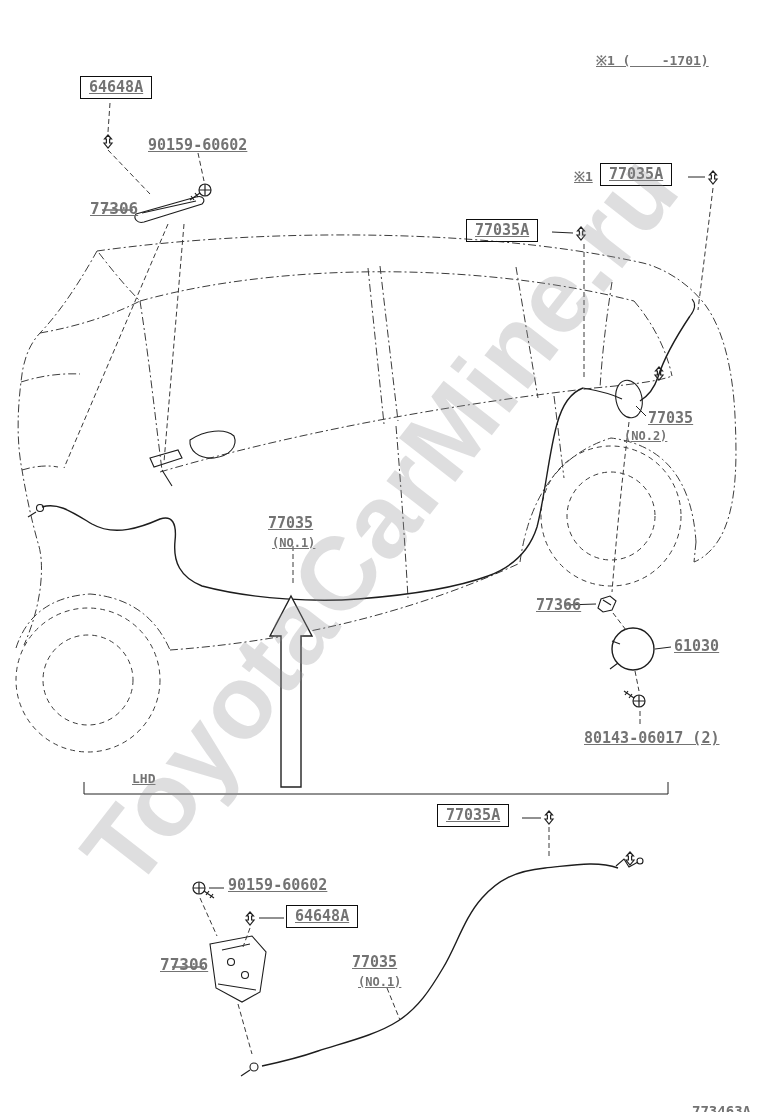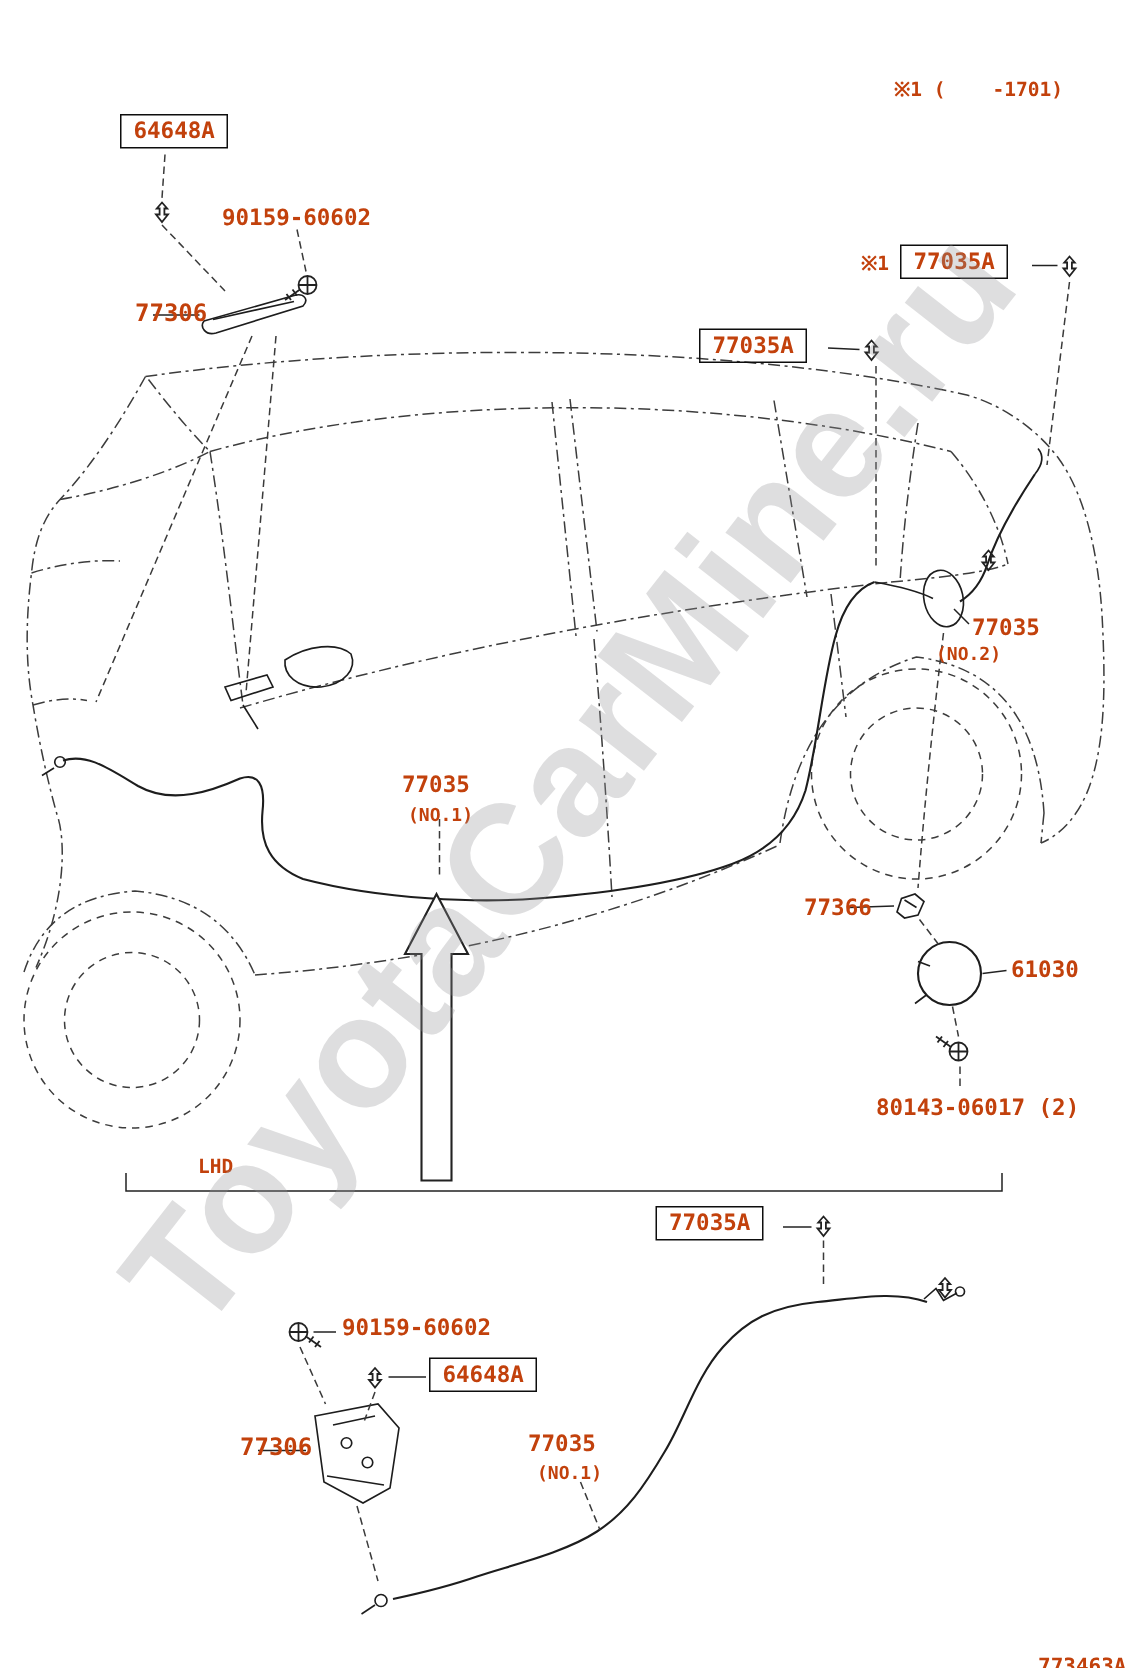--- a/index.html
+++ b/index.html
@@ -7,22 +7,22 @@
         font-family:"DejaVu Sans Mono",monospace;}
   svg{position:absolute;left:0;top:0;}
   
   .ph{fill:none;stroke:#3c3c3c;stroke-width:1;stroke-dasharray:8 3 2 3;}   
   .dw{fill:none;stroke:#3c3c3c;stroke-width:1;stroke-dasharray:5 4;}       
   .sl{fill:none;stroke:#1d1d1d;stroke-width:1.4;}                          
   .sl2{fill:none;stroke:#1d1d1d;stroke-width:1.1;}
   .ld{fill:none;stroke:#3a3a3a;stroke-width:1;stroke-dasharray:5 3;}       
   .ls{fill:none;stroke:#222;stroke-width:1;}                               
   
-  .lbl{position:absolute;font:bold 15px "DejaVu Sans Mono",monospace;color:#c2410c;
-       white-space:pre;line-height:1.1;}
+  .lbl{position:absolute;font:bold 15px "DejaVu Sans Mono",monospace;color:#737373;
+       white-space:pre;line-height:1.1;text-decoration:underline;}
   .big{font-size:16px;margin-left:40px;}
   .boxed{border:1.6px solid #0d0d0d;padding:2px 8px;background:rgba(255,255,255,.0);}
   .sub{font-size:12px;font-weight:bold;}
   .note{font-size:13px;font-weight:bold;}
   .code{font-size:14px;}
   .watermark{position:absolute;left:-130px;top:455px;width:1020px;height:130px;
        text-align:center;line-height:130px;font-family:"Liberation Sans",sans-serif;
        font-size:104px;font-weight:bold;color:rgba(145,145,150,0.30);
        transform:rotate(-52deg);transform-origin:50% 50%;pointer-events:none;letter-spacing:1px;}
 </style>

